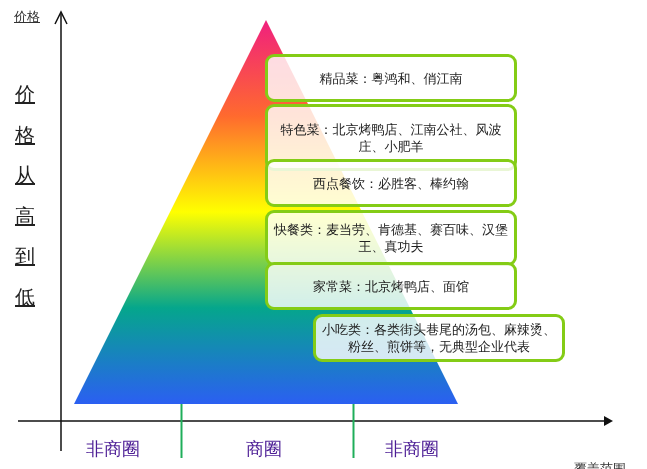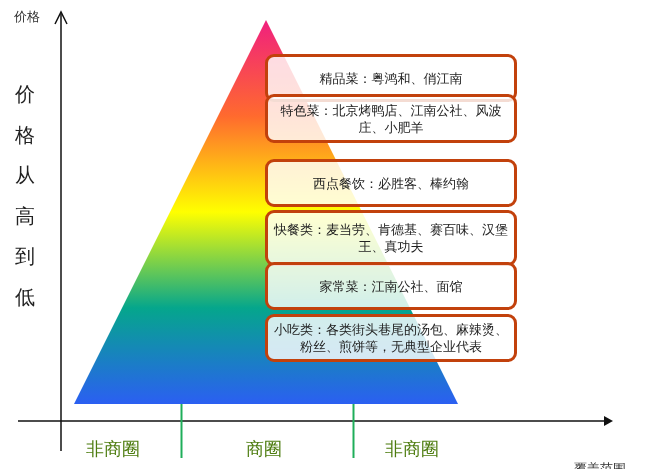--- a/index.html
+++ b/index.html
@@ -1,28 +1,28 @@
 <!DOCTYPE html>
 <html><head>
 <meta charset="utf-8">
 <style>
   html, body { margin: 0; padding: 0; background: #ffffff; }
   body { width: 647px; height: 469px; position: relative; overflow: hidden;
          font-family: "DejaVu Serif", "Liberation Serif", serif; color: #222; }
-  .abs { position: absolute; }
+  .abs { position: absolute; text-decoration: underline; }
   #diagram-svg { position: absolute; left: 0; top: 0; }
   .y-title { left: 14px; top: 8px; font-size: 13px; color: #333; }
   .y-vert { left: 10px; top: 74px; width: 30px; font-size: 20px; line-height: 40.6px;
             text-align: center; color: #222; }
   .y-vert span { display: block; }
-  .box { position: absolute; left: 265px; width: 252px; border: 3px solid #c2410c;
+  .box { position: absolute; left: 265px; width: 252px; border: 3px solid #84cc16;
          border-radius: 9px; box-sizing: border-box; display: flex; align-items: center;
          justify-content: center; text-align: center; font-size: 13px; line-height: 17px;
          color: #222; padding: 0 4px; background: rgba(255,255,255,0.82); }
-  .zone { position: absolute; top: 437px; font-size: 18px; color: #4d7c0f; }
+  .zone { position: absolute; top: 437px; font-size: 18px; color: #4c1d95; }
   .x-title { left: 574px; top: 435px; font-size: 13px; color: #333; margin-top: 25px; }
 </style>
 </head>
 <body>
 
 <svg id="diagram-svg" width="647" height="469">
   <defs>
     <linearGradient id="pyrGrad" x1="0" y1="0" x2="0" y2="1">
       <stop offset="0%" stop-color="#f0207e"></stop>
       <stop offset="25%" stop-color="#ff6a2e"></stop>
@@ -49,32 +49,32 @@
   <span>格</span>
   <span>从</span>
   <span>高</span>
   <span>到</span>
   <span>低</span>
 </div>
 
 <div class="box" style="top:54px;height:48px;">
   <span>精品菜：粤鸿和、俏江南</span>
 </div>
-<div class="box" style="top:94px;height:49px;">
+<div class="box" style="top:104px;height:67px;">
   <span>特色菜：北京烤鸭店、江南公社、风波庄、小肥羊</span>
 </div>
 <div class="box" style="top:159px;height:48px;">
   <span>西点餐饮：必胜客、棒约翰</span>
 </div>
 <div class="box" style="top:210px;height:56px;">
   <span>快餐类：麦当劳、肯德基、赛百味、汉堡王、真功夫</span>
 </div>
 <div class="box" style="top:262px;height:48px;">
-  <span>家常菜：江南公社、面馆</span>
+  <span>家常菜：北京烤鸭店、面馆</span>
 </div>
-<div class="box" style="top:314px;height:48px;">
+<div class="box" style="top:314px;height:48px;margin-left:48px;">
   <span>小吃类：各类街头巷尾的汤包、麻辣烫、粉丝、煎饼等，无典型企业代表</span>
 </div>
 
 <div class="zone" style="left:86px;">非商圈</div>
 <div class="zone" style="left:246px;">商圈</div>
 <div class="zone" style="left:385px;">非商圈</div>
 <div class="abs x-title">覆盖范围</div>
 
 </body></html>

